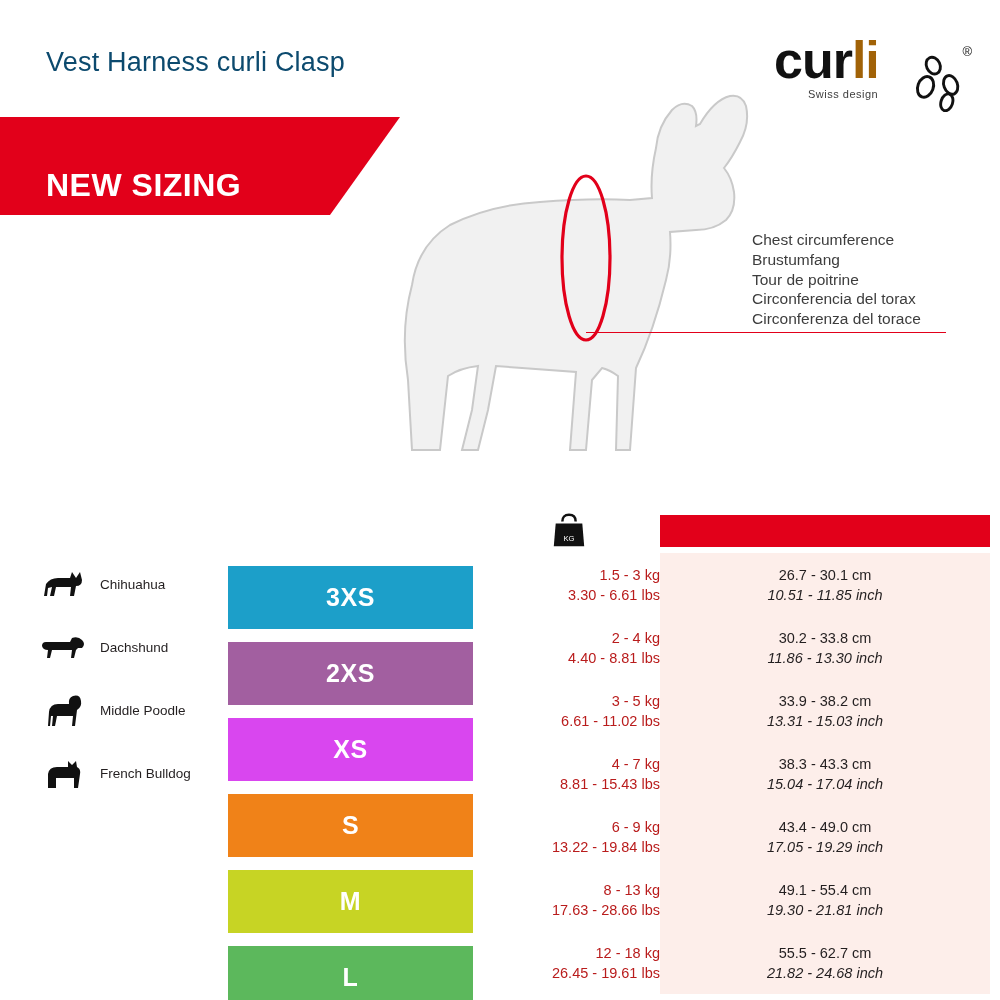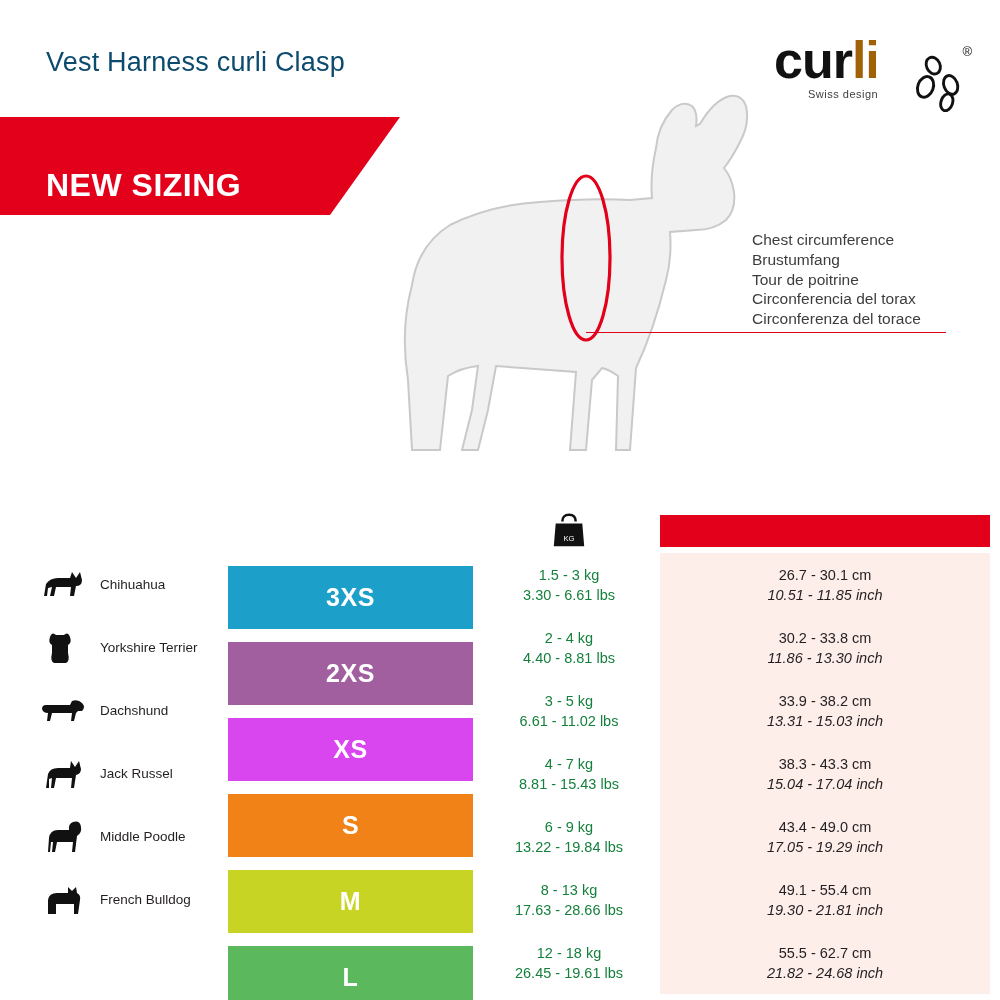--- a/index.html
+++ b/index.html
@@ -192,25 +192,25 @@
     font-size: 25px;
     font-weight: bold;
     letter-spacing: 0.5px;
     margin-top: 13px;
   }
 
   .weight-cell {
     height: 63px;
     display: flex;
     flex-direction: column;
-    align-items: center;
+    align-items: flex-end;
     justify-content: center;
     font-size: 14.5px;
     line-height: 20px;
-    color: #15803d;
+    color: #b91c1c;
   }
 
   .chest-cell {
     height: 63px;
     width: 330px;
     display: flex;
     flex-direction: column;
     align-items: center;
     justify-content: center;
     font-size: 14.5px;
@@ -277,41 +277,25 @@
     <div class="breed-row">
       <span class="breed-icon">
         <svg width="46" height="30" viewBox="0 0 46 30">
             <path d="M4 26 L6 14 Q10 8 18 8 L30 8 L32 2 L36 8 L40 2 L42 10 Q42 16 36 16 L34 26 L30 26 L31 17 L16 17 L14 26 L10 26 L12 17 L8 18 L7 26 Z" fill="#111"></path>
           </svg>
       </span>
       <span class="breed-label">Chihuahua</span>
     </div>
     <div class="breed-row">
       <span class="breed-icon">
-        <svg width="46" height="34" viewBox="0 0 46 34">
-            <path d="M16 4 Q12 0 10 6 Q8 12 12 14 L12 22 Q10 30 14 32 L26 32 Q30 30 28 22 L28 14 Q32 12 30 6 Q28 0 24 4 Z" fill="#111"></path>
-          </svg>
-      </span>
-      <span class="breed-label">Yorkshire Terrier</span>
-    </div>
-    <div class="breed-row">
-      <span class="breed-icon">
         <svg width="46" height="24" viewBox="0 0 46 24">
             <path d="M2 10 Q2 6 6 6 L30 6 L32 2 Q38 0 42 4 Q46 8 42 12 L38 12 L36 14 L34 22 L31 22 L32 14 L12 14 L10 22 L7 22 L8 14 Q3 14 2 10 Z" fill="#111"></path>
           </svg>
       </span>
       <span class="breed-label">Dachshund</span>
-    </div>
-    <div class="breed-row">
-      <span class="breed-icon">
-        <svg width="46" height="32" viewBox="0 0 46 32">
-            <path d="M6 30 L8 16 Q10 10 18 10 L30 10 L31 3 L35 9 L39 3 L41 11 Q41 16 36 17 L34 30 L31 30 L32 20 L16 20 L14 30 L11 30 L12 20 L9 21 L9 30 Z" fill="#111"></path>
-          </svg>
-      </span>
-      <span class="breed-label">Jack Russel</span>
     </div>
     <div class="breed-row">
       <span class="breed-icon">
         <svg width="46" height="34" viewBox="0 0 46 34">
             <path d="M8 32 L9 18 Q10 10 18 10 L29 10 Q28 4 33 2 Q40 0 41 7 Q42 13 37 16 L35 32 L32 32 L33 22 L17 22 L15 32 L12 32 L13 22 L11 22 L10 32 Z" fill="#111"></path>
           </svg>
       </span>
       <span class="breed-label">Middle Poodle</span>
     </div>
     <div class="breed-row">

